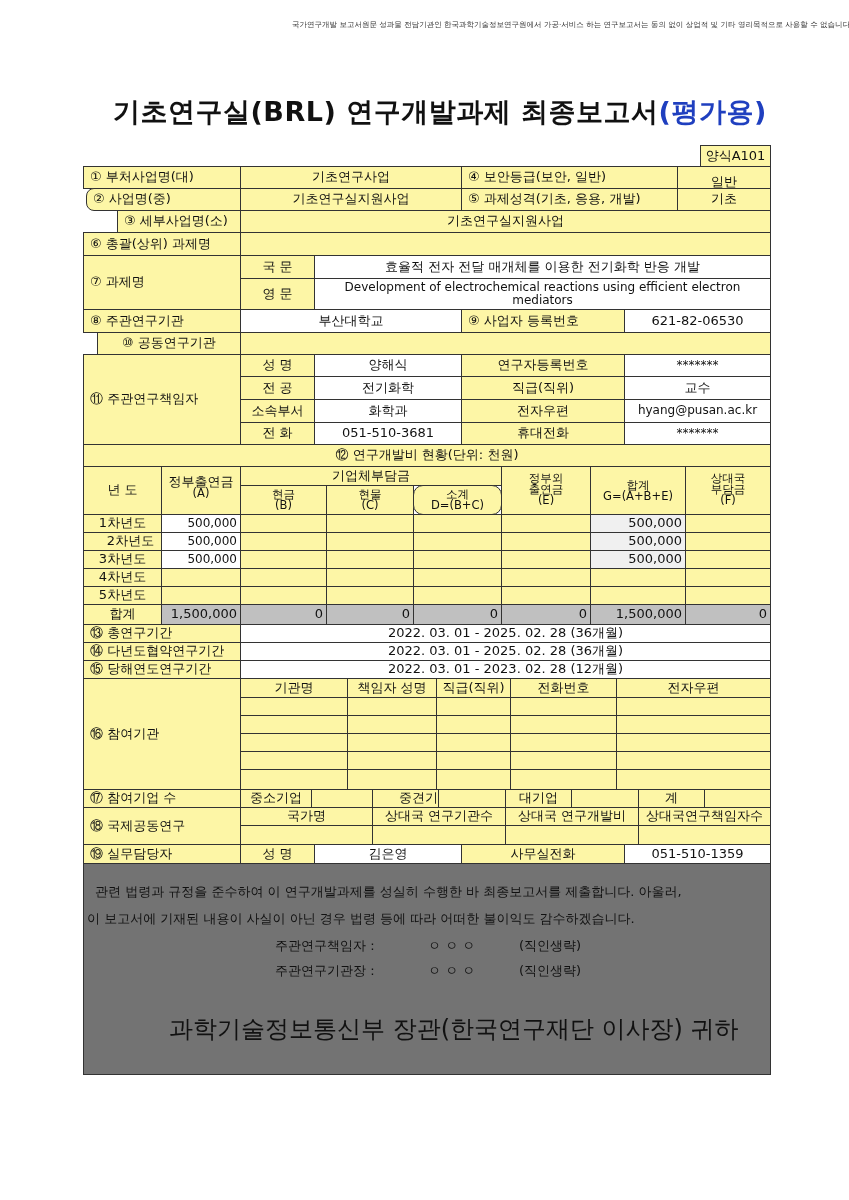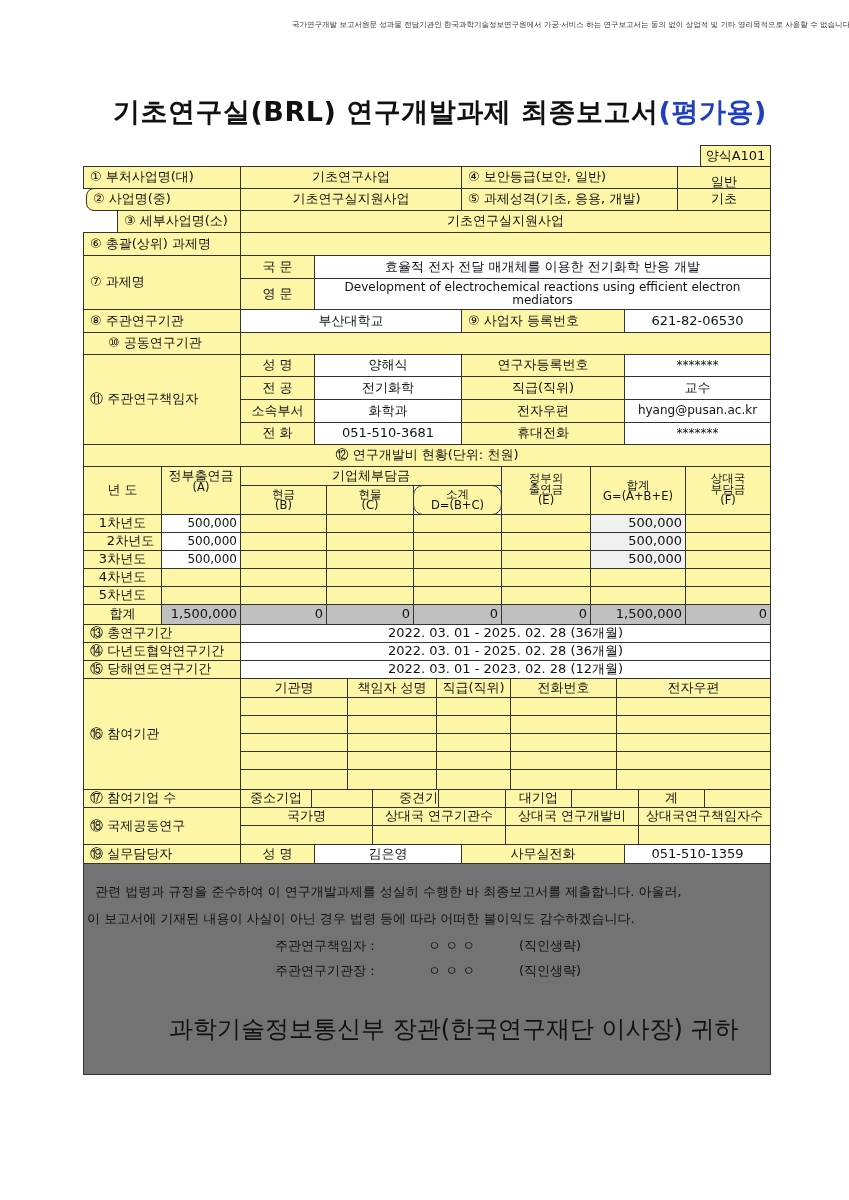--- a/index.html
+++ b/index.html
@@ -56,21 +56,21 @@
 <div class="cell y" style="left:240px;top:255px;width:75px;height:24px;">국 문</div>
 <div class="cell w" style="left:314px;top:255px;width:457px;height:24px;">효율적 전자 전달 매개체를 이용한 전기화학 반응 개발</div>
 <div class="cell y" style="left:240px;top:278px;width:75px;height:32px;">영 문</div>
 <div class="cell w wrap sm" style="left:314px;top:278px;width:457px;height:32px;line-height:1.05;padding:0 6px;">Development of electrochemical reactions using efficient electron mediators</div>
 
 <div class="cell y left" style="left:83px;top:309px;width:158px;height:24px;">⑧ 주관연구기관</div>
 <div class="cell w" style="left:240px;top:309px;width:222px;height:24px;">부산대학교</div>
 <div class="cell y left" style="left:461px;top:309px;width:164px;height:24px;">⑨ 사업자 등록번호</div>
 <div class="cell w" style="left:624px;top:309px;width:147px;height:24px;">621-82-06530</div>
 
-<div class="cell y left" style="left:83px;top:332px;width:158px;height:23px;padding-left:24px;">⑩ 공동연구기관</div>
+<div class="cell y left" style="left:97px;top:332px;width:158px;height:23px;padding-left:24px;">⑩ 공동연구기관</div>
 <div class="cell y" style="left:240px;top:332px;width:531px;height:23px;"></div>
 
 <div class="cell y left" style="left:83px;top:354px;width:158px;height:91px;">⑪ 주관연구책임자</div>
 
 <div class="cell y" style="left:240px;top:354px;width:75px;height:23px;">성 명</div>
 <div class="cell w" style="left:314px;top:354px;width:148px;height:23px;">양해식</div>
 <div class="cell y" style="left:461px;top:354px;width:164px;height:23px;">연구자등록번호</div>
 <div class="cell w sm" style="left:624px;top:354px;width:147px;height:23px;">*******</div>
 
 <div class="cell y" style="left:240px;top:376px;width:75px;height:24px;">전 공</div>
@@ -84,21 +84,21 @@
 <div class="cell w sm" style="left:624px;top:399px;width:147px;height:24px;">hyang@pusan.ac.kr</div>
 
 <div class="cell y" style="left:240px;top:422px;width:75px;height:23px;">전 화</div>
 <div class="cell w" style="left:314px;top:422px;width:148px;height:23px;">051-510-3681</div>
 <div class="cell y" style="left:461px;top:422px;width:164px;height:23px;">휴대전화</div>
 <div class="cell w sm" style="left:624px;top:422px;width:147px;height:23px;">*******</div>
 
 <div class="cell y" style="left:83px;top:444px;width:688px;height:23px;">⑫ 연구개발비 현황(단위: 천원)</div>
 
 <div class="cell y" style="left:83px;top:466px;width:79px;height:49px;">년 도</div>
-<div class="cell y stack tiny" style="left:161px;top:466px;width:80px;height:49px;justify-content:flex-start;padding-top:3px;">
+<div class="cell y stack tiny" style="left:161px;top:466px;width:80px;height:49px;justify-content:flex-start;padding-top:9px;">
   <span style="font-size:13px;">정부출연금</span>
   <span>(A)</span>
 </div>
 <div class="cell y" style="left:240px;top:466px;width:262px;height:20px;">기업체부담금</div>
 <div class="cell y stack tiny" style="left:240px;top:485px;width:87px;height:30px;">
   <span>현금</span>
   <span>(B)</span>
 </div>
 <div class="cell y stack tiny" style="left:326px;top:485px;width:88px;height:30px;">
   <span>현물</span>

